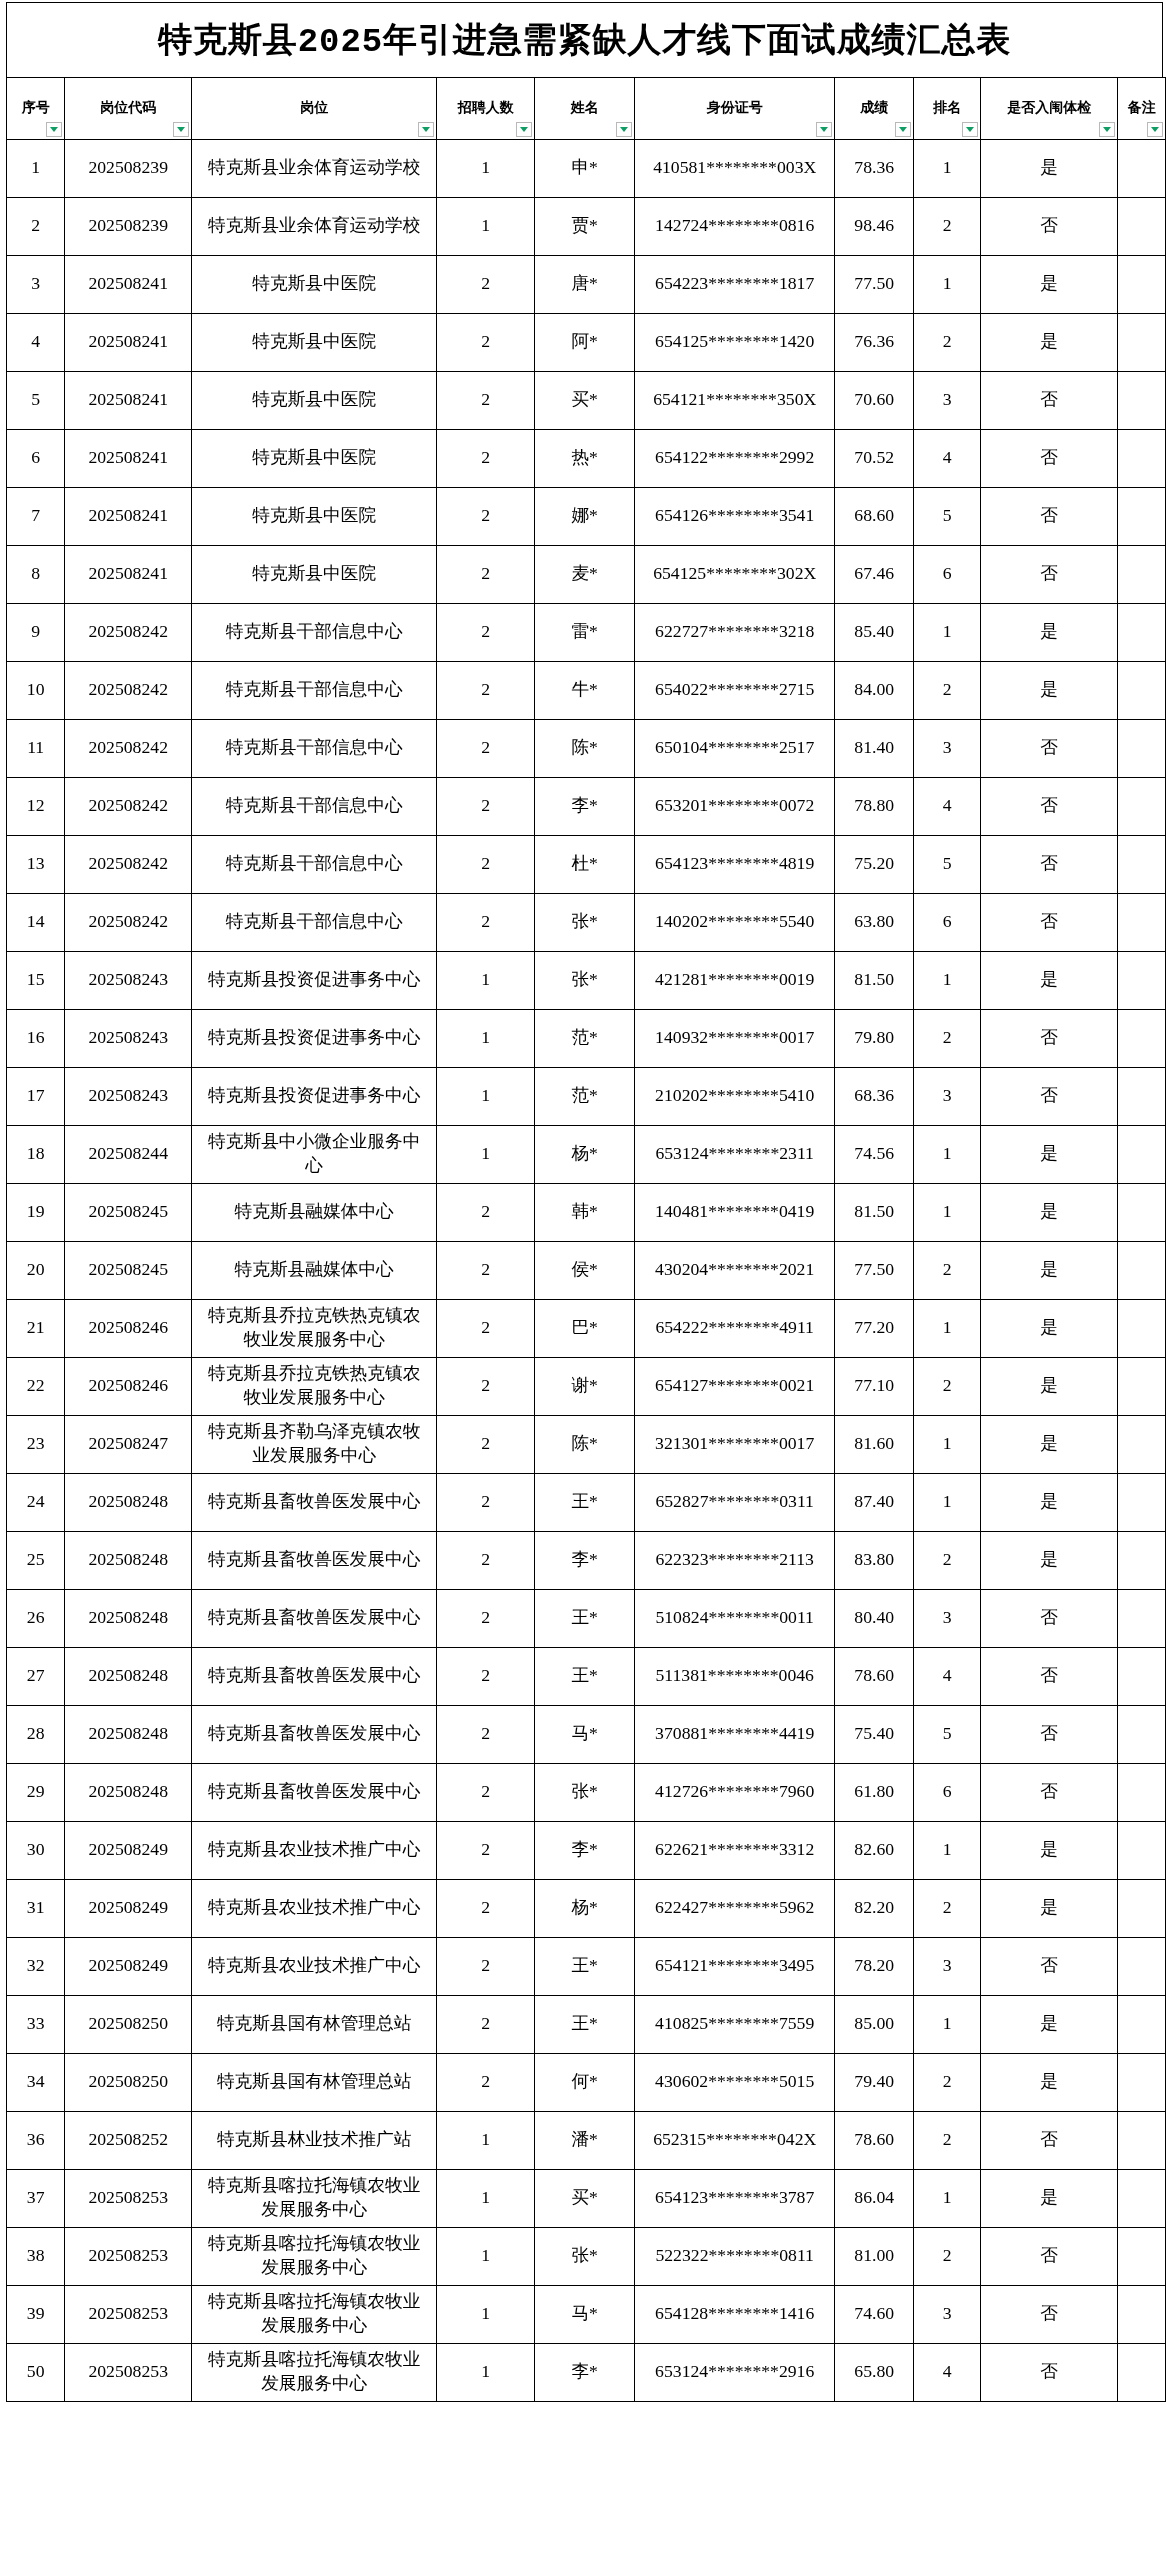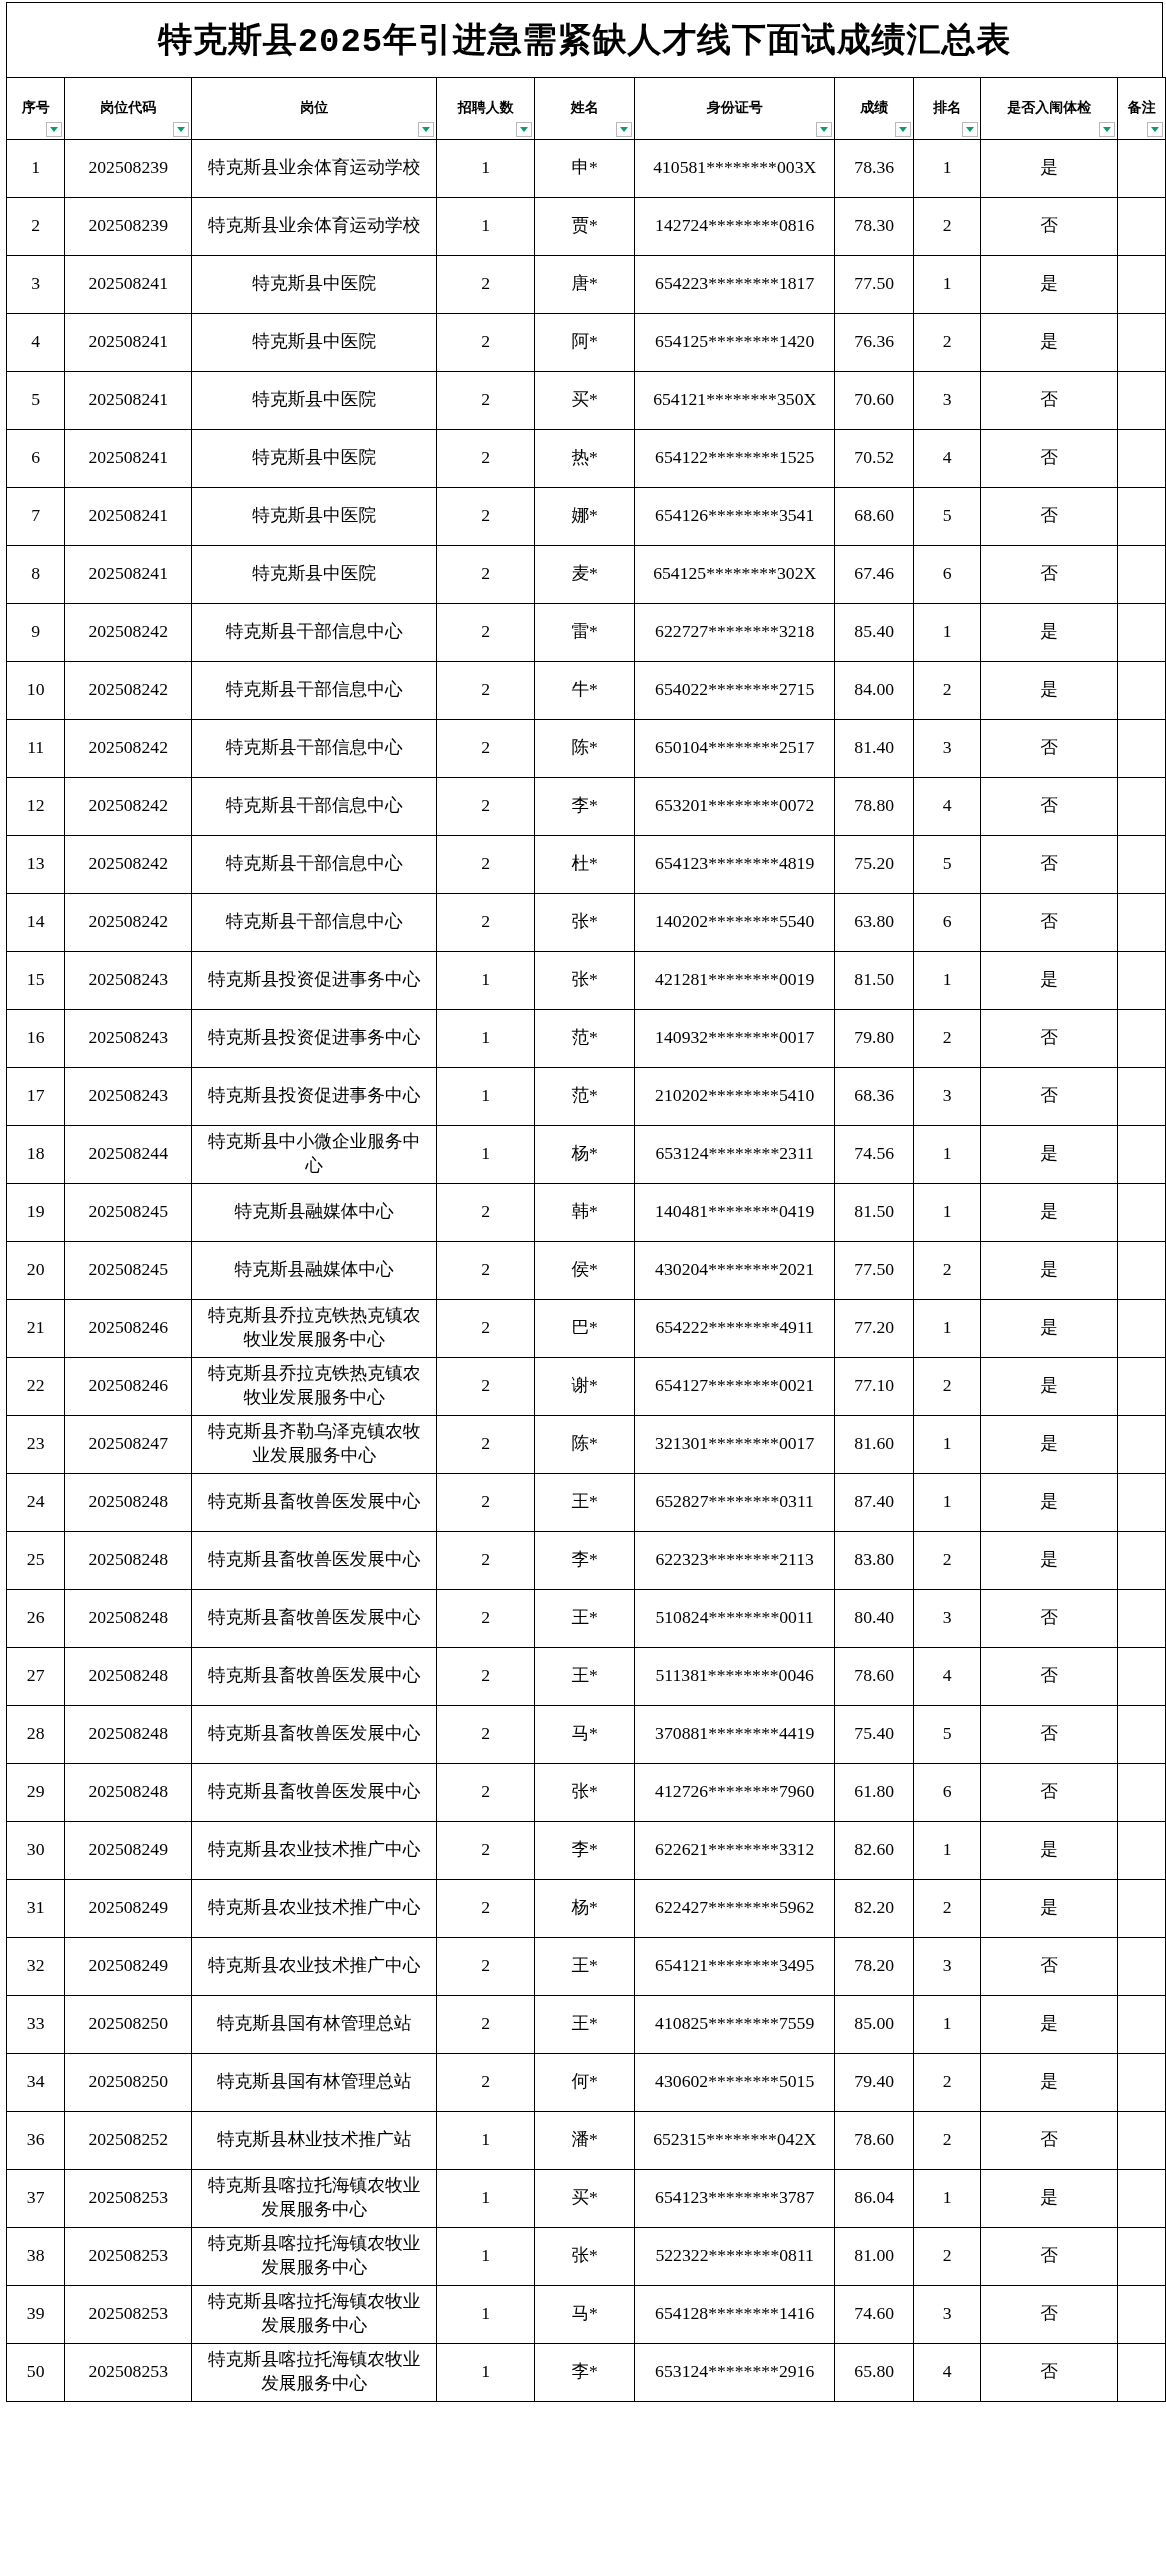--- a/index.html
+++ b/index.html
@@ -178,21 +178,21 @@
           <td></td>
         </tr>
 
         <tr>
           <td class="num">2</td>
           <td class="num">202508239</td>
           <td>特克斯县业余体育运动学校</td>
           <td class="num">1</td>
           <td>贾*</td>
           <td class="num">142724********0816</td>
-          <td class="num">78.30</td>
+          <td class="num">98.46</td>
           <td class="num">2</td>
           <td>否</td>
           <td></td>
         </tr>
 
         <tr>
           <td class="num">3</td>
           <td class="num">202508241</td>
           <td>特克斯县中医院</td>
           <td class="num">2</td>
@@ -229,21 +229,21 @@
           <td>否</td>
           <td></td>
         </tr>
 
         <tr>
           <td class="num">6</td>
           <td class="num">202508241</td>
           <td>特克斯县中医院</td>
           <td class="num">2</td>
           <td>热*</td>
-          <td class="num">654122********1525</td>
+          <td class="num">654122********2992</td>
           <td class="num">70.52</td>
           <td class="num">4</td>
           <td>否</td>
           <td></td>
         </tr>
 
         <tr>
           <td class="num">7</td>
           <td class="num">202508241</td>
           <td>特克斯县中医院</td>

